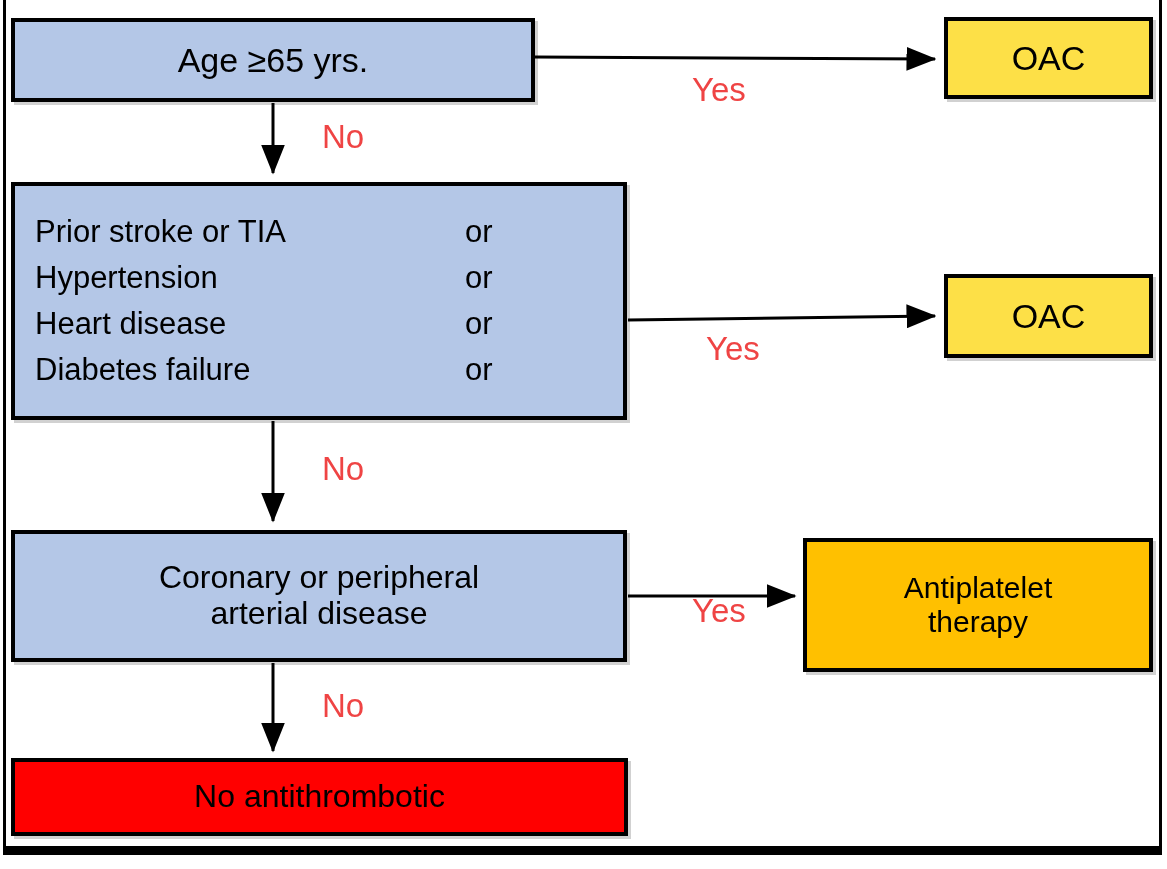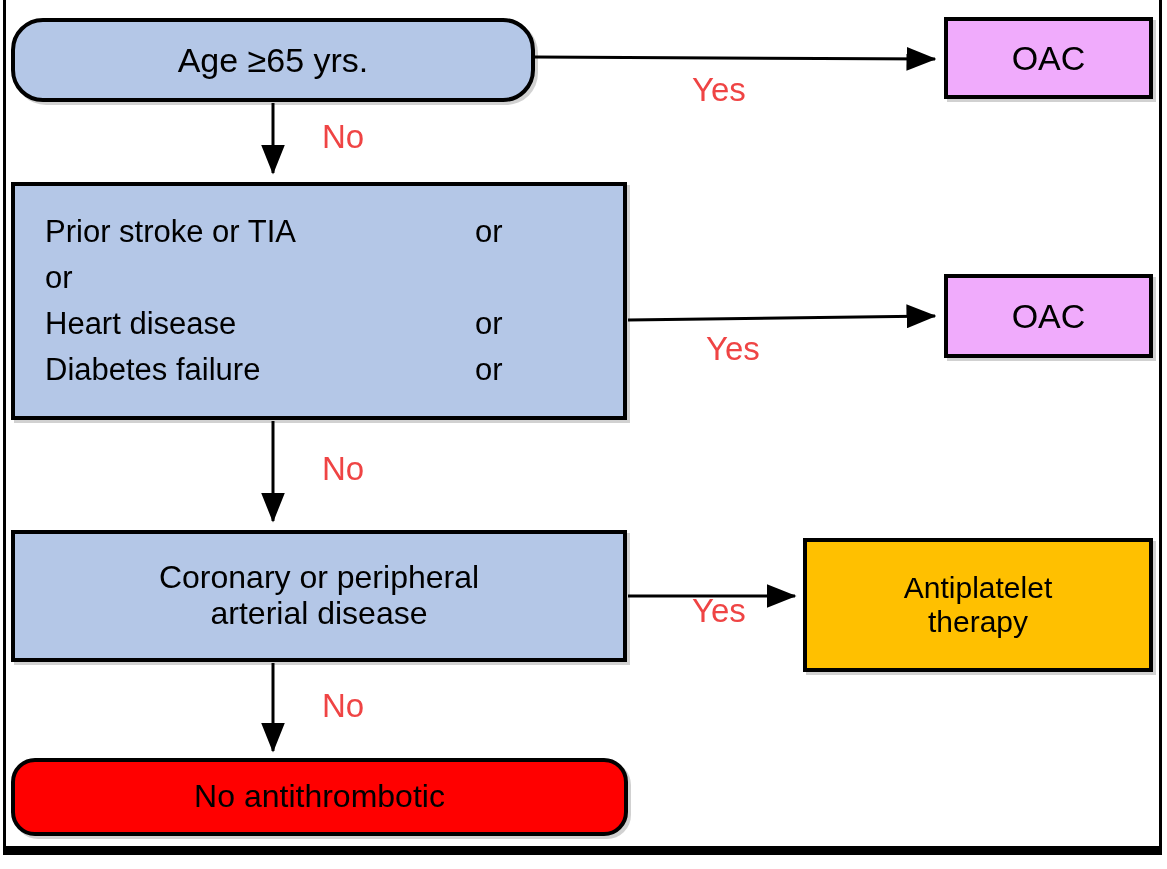--- a/index.html
+++ b/index.html
@@ -41,43 +41,42 @@
     box-shadow: 3px 3px 0 rgba(0,0,0,0.18);
   }
   .node-label {
     line-height: 1.12;
     white-space: pre-line;
   }
   .decision {
     background: #b4c7e7;
   }
   .oac {
-    background: #f0abfc;
+    background: #fde047;
   }
   .antiplatelet {
     background: #ffc000;
   }
   .none {
     background: #ff0000;
-    border-radius: 24px;
   }
 
   
-  #node-age        { left: 11px;  top: 18px;  width: 524px; height: 84px;  font-size: 34px; border-radius: 32px; }
+  #node-age        { left: 11px;  top: 18px;  width: 524px; height: 84px;  font-size: 34px; }
   #node-oac-1      { left: 944px; top: 17px;  width: 209px; height: 82px;  font-size: 34px; }
   #node-riskfactors{ left: 11px;  top: 182px; width: 616px; height: 238px; }
   #node-oac-2      { left: 944px; top: 274px; width: 209px; height: 84px;  font-size: 34px; }
   #node-cad        { left: 11px;  top: 530px; width: 616px; height: 132px; font-size: 32px; }
   #node-antiplatelet { left: 803px; top: 538px; width: 350px; height: 134px; font-size: 30px; }
   #node-nothrombo  { left: 11px;  top: 758px; width: 617px; height: 78px;  font-size: 32px; }
 
   
   .risk-list {
     width: 100%;
-    padding: 0 22px 0 30px;
+    padding: 0 22px 0 20px;
     box-sizing: border-box;
     font-size: 31px;
     display: flex;
     flex-direction: column;
     justify-content: center;
     gap: 10px;
   }
   .risk-row {
     display: flex;
     align-items: baseline;
@@ -144,20 +143,21 @@
     <span class="node-label">OAC</span>
   </div>
 
   <div class="node decision" id="node-riskfactors">
     <div class="risk-list">
       <div class="risk-row">
         <span class="risk-name">Prior stroke or TIA</span>
         <span class="risk-or">or</span>
       </div>
       <div class="risk-row">
+        <span class="risk-name">Hypertension</span>
         <span class="risk-or">or</span>
       </div>
       <div class="risk-row">
         <span class="risk-name">Heart disease</span>
         <span class="risk-or">or</span>
       </div>
       <div class="risk-row">
         <span class="risk-name">Diabetes failure</span>
         <span class="risk-or">or</span>
       </div>

